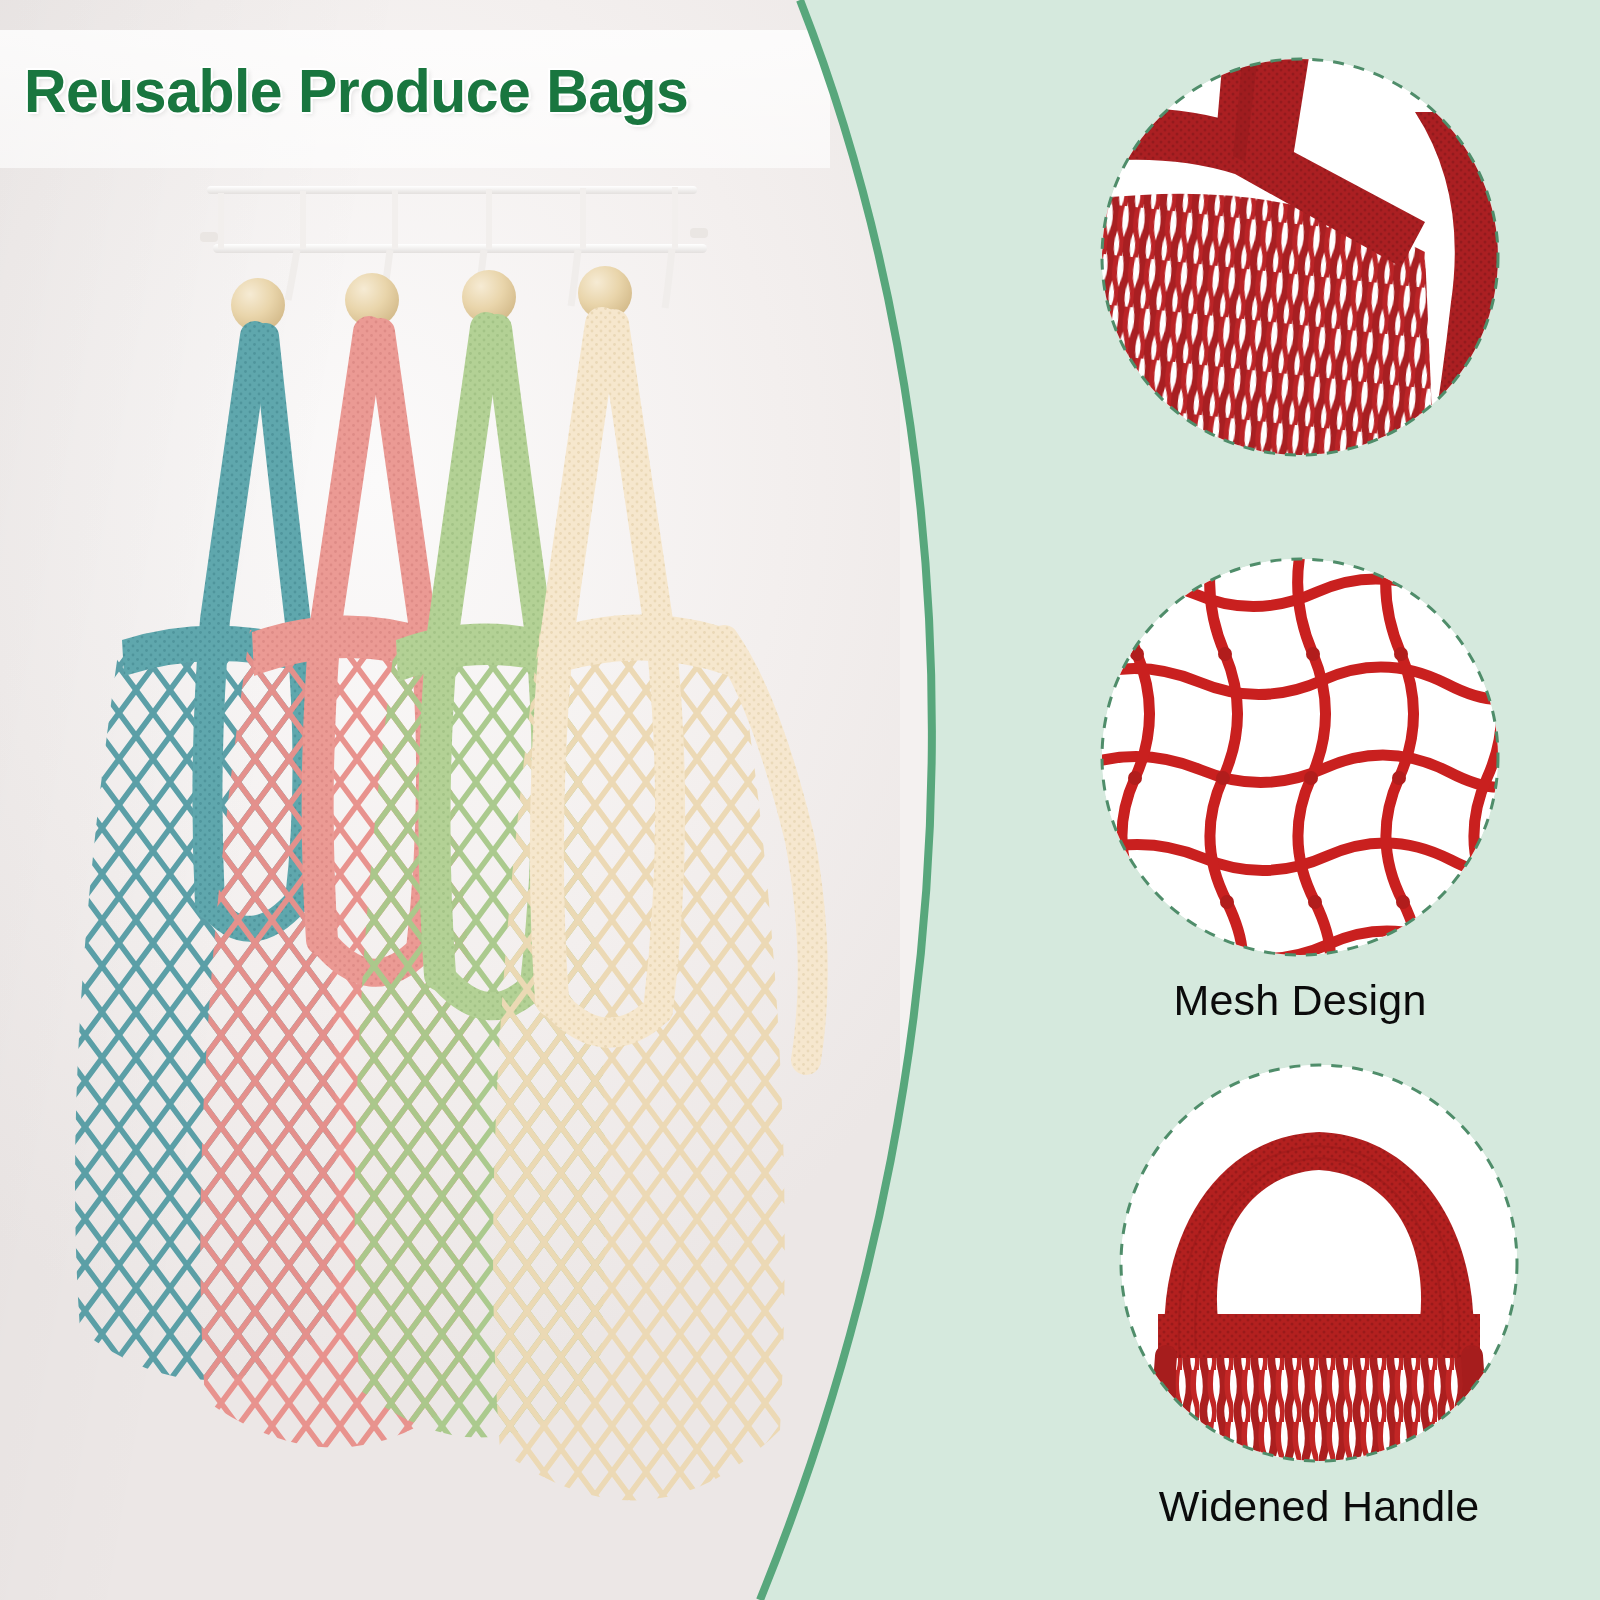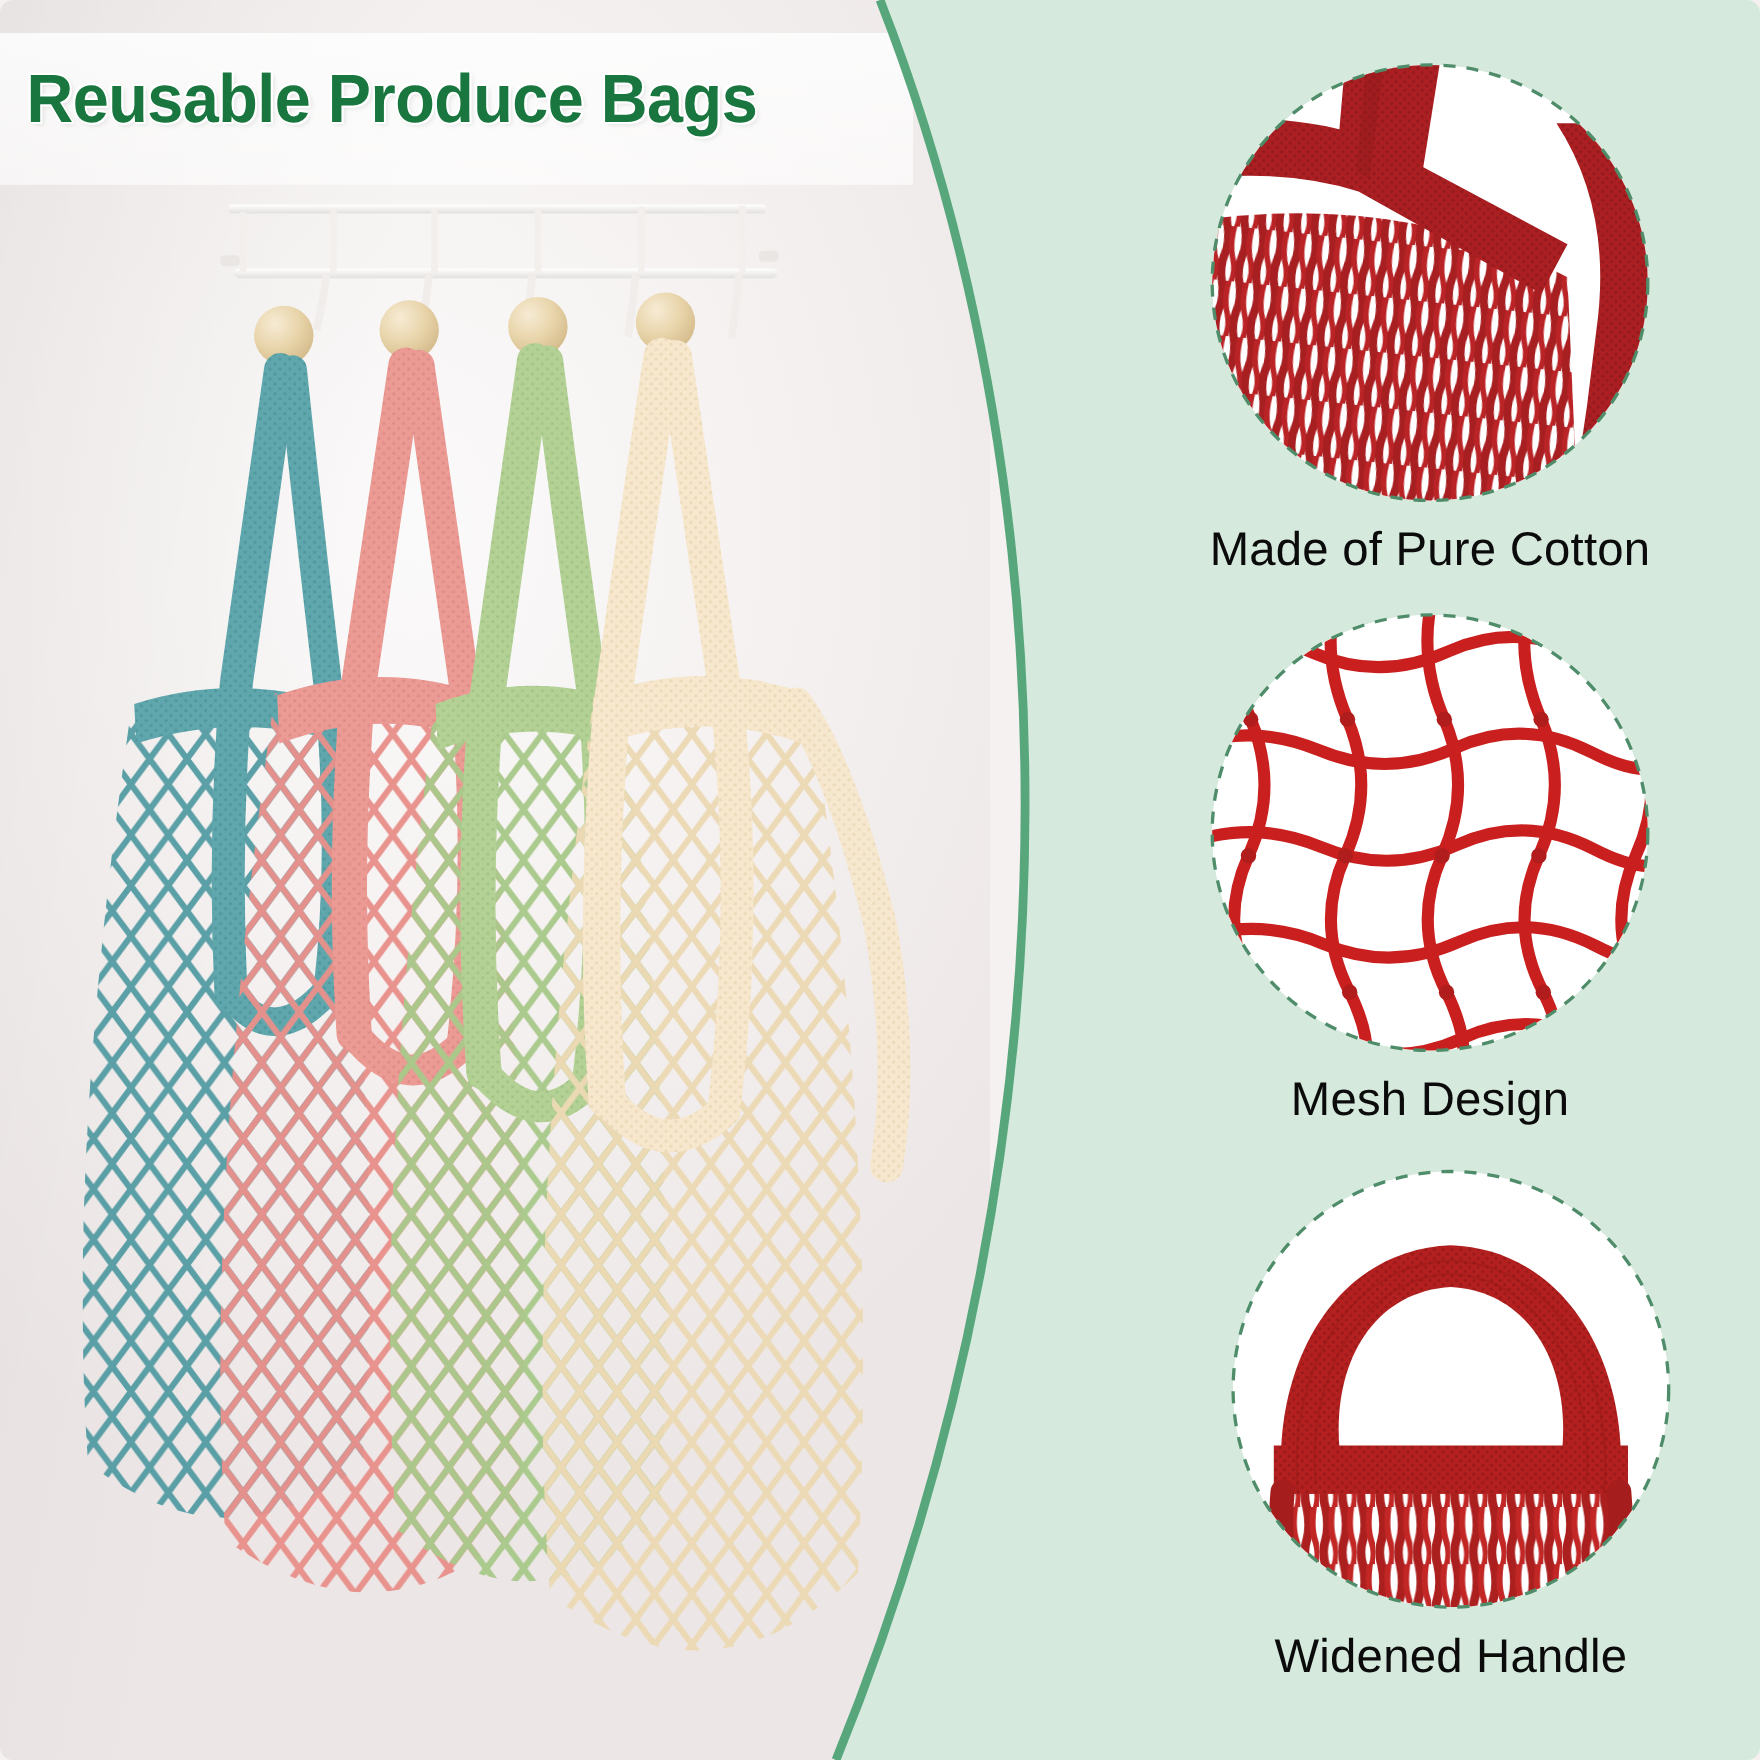--- a/index.html
+++ b/index.html
@@ -2,21 +2,21 @@
 <html><head>
 <meta charset="utf-8">
 <style>
   * { margin:0; padding:0; box-sizing:border-box; }
   html,body { width:1600px; height:1600px; overflow:hidden; }
   body {
     font-family:"Liberation Sans", sans-serif;
     background:#f4f1f0;
     position:relative;
   }
-  #stage { position:absolute; inset:0; width:1600px; height:1600px; overflow:hidden;border-radius:12px; }
+  #stage { position:absolute; inset:0; width:1600px; height:1600px; overflow:hidden; }
 
   
   .photo-panel{
     position:absolute; left:0; top:0; width:900px; height:1600px;
     background:
       radial-gradient(ellipse 700px 900px at 42% 30%, #fbfafa 0%, #f3efee 58%, #ece7e6 100%);
     overflow:hidden;
   }
   .wall-shadow{
     position:absolute; left:0; top:0; width:900px; height:1600px;
@@ -256,21 +256,20 @@
 
           <path d="M -20 60 Q 80 48 150 74 L 330 170 L 306 215 L 140 122 Q 70 100 -20 112 Z" fill="url(#knitRed)"></path>
 
           <path d="M 130 -20 L 218 -20 L 196 118 L 120 96 Z" fill="url(#knitRed)"></path>
 
           <path d="M 150 -20 L 166 -20 L 150 110 L 138 104 Z" fill="#8f191c" opacity="0.4"></path>
         </g>
         <circle cx="205" cy="205" r="198" fill="none" stroke="#4f8d6a" stroke-width="3" stroke-dasharray="11 10"></circle>
       </svg>
     </div>
-    <div class="caption">Made of Pure Cotton</div>
   </div>
 
   <div class="feature" id="feature-1">
     <div class="circle-wrap">
       <svg width="410" height="410" viewBox="0 0 410 410">
         <defs>
           <clipPath id="c2">
               <circle cx="205" cy="205" r="198"></circle>
             </clipPath>
         </defs>

